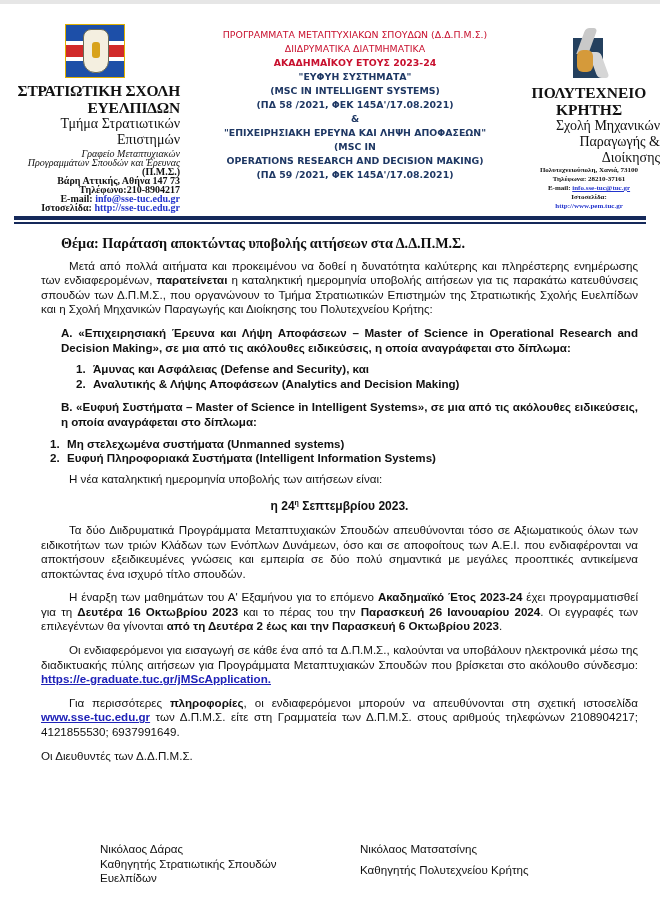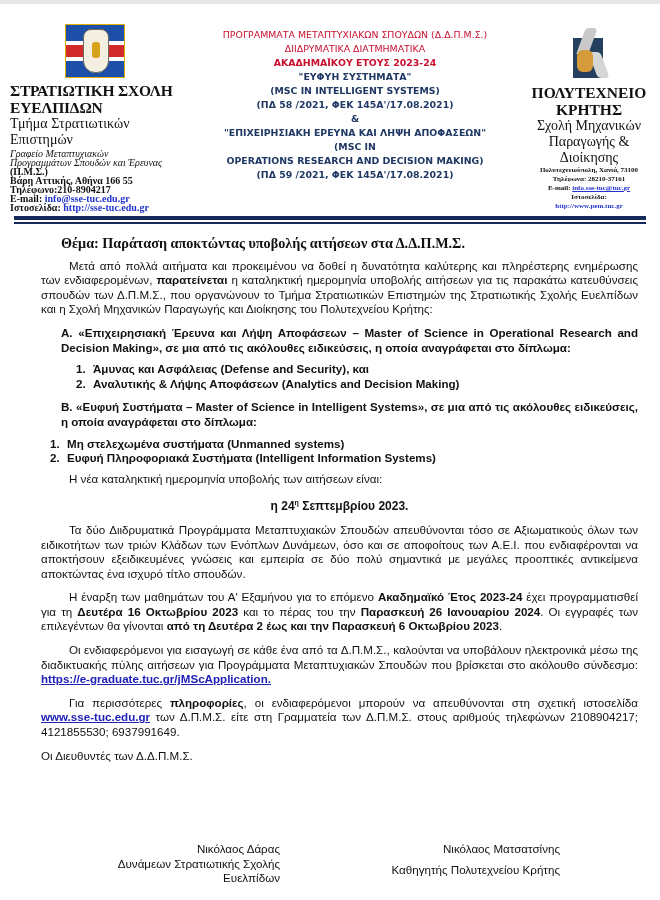--- a/index.html
+++ b/index.html
@@ -1,21 +1,21 @@
 <!DOCTYPE html>
 <html><head>
   <meta charset="utf-8">
   <style>
     html, body { margin: 0; padding: 0; background: #ffffff; }
     body { width: 660px; height: 900px; position: relative; overflow: hidden;
            font-family: "Liberation Sans", sans-serif; color: #111; }
     .topbar { position: absolute; left: 0; top: 0; width: 660px; height: 4px; background: #e6e6e6; }
 
     
-    .hdr-left { position: absolute; left: 10px; top: 24px; width: 170px; text-align: left;
+    .hdr-left { position: absolute; left: 10px; top: 24px; width: 170px; text-align: right;
                 font-family: "Liberation Serif", serif; }
     .flag { width: 58px; height: 52px; margin: 0 auto 4px auto; position: relative;
             background: linear-gradient(to bottom, #1d4fa8 0 30%, #ffffff 30% 38%, #d12a2a 38% 62%, #ffffff 62% 70%, #1d4fa8 70% 100%);
             border: 1px solid #e0b000; }
     .flag .crest { position: absolute; left: 17px; top: 4px; width: 24px; height: 42px; background: #f4efe0;
                    border-radius: 8px 8px 12px 12px; border: 1px solid #6b6b55; }
     .flag .crest::after { content: ""; position: absolute; left: 8px; top: 12px; width: 8px; height: 16px;
                           background: #d8a21c; border-radius: 3px; }
     .hl-name { font-weight: bold; font-size: 15.5px; line-height: 17px; letter-spacing: -0.2px; }
     .hl-dept { font-size: 14px; line-height: 16px; }
@@ -33,21 +33,21 @@
     .hdr-right { position: absolute; left: 518px; top: 28px; width: 142px; text-align: center;
                  font-family: "Liberation Serif", serif; }
     .logo-r { width: 40px; height: 52px; margin: 0 auto 4px auto; position: relative; }
     .logo-r .bg { position: absolute; left: 4px; top: 10px; width: 30px; height: 40px; background: #24405e; }
     .logo-r .wing1 { position: absolute; left: 12px; top: 0; width: 12px; height: 26px; background: #c9c9c9;
                      transform: skewX(-20deg); border-radius: 4px 4px 0 0; }
     .logo-r .wing2 { position: absolute; left: 24px; top: 24px; width: 12px; height: 26px; background: #d6d6d6;
                      transform: skewX(20deg); border-radius: 4px; }
     .logo-r .fig { position: absolute; left: 8px; top: 22px; width: 16px; height: 22px; background: #d59a3a; border-radius: 6px; }
     .hr-name { font-weight: bold; font-size: 15.5px; line-height: 17px; }
-    .hr-dept { font-size: 14px; line-height: 16px; }
+    .hr-dept { font-size: 14px; line-height: 16px; text-align: right; }
     .hr-small { font-size: 7px; line-height: 9px; font-weight: bold; }
 
     .rule { position: absolute; left: 14px; width: 632px; background: #15295a; }
     .rule1 { top: 216px; height: 4px; }
     .rule2 { top: 222px; height: 2px; }
 
     
     .doc { position: absolute; left: 41px; top: 236px; width: 597px; font-size: 11.6px; line-height: 14.6px; }
     .subject { font-family: "Liberation Serif", serif; font-weight: bold; font-size: 14.2px;
                margin: 0 0 8px 20px; }
@@ -56,42 +56,42 @@
     .sec { margin-top: 9px; font-weight: bold; padding-left: 20px; }
     ol { margin: 7px 0 0 0; padding-left: 48px; }
     ol li { font-weight: bold; padding-left: 4px; }
     .sp { margin-top: 9px; }
     .deadline-intro { padding-left: 28px; margin-top: 6px; }
     .deadline { text-align: center; font-weight: bold; font-size: 12px; margin-top: 10px; }
     .deadline sup { font-size: 7px; }
     a.link { color: #1f22b8; font-weight: bold; text-decoration: underline; }
     .closing { text-align: left; margin-top: 9px; }
     .sigs { position: absolute; top: 842px; left: 0; width: 660px; font-size: 11.6px; line-height: 14.6px; }
-    .sig { position: absolute; text-align: right; }
+    .sig { position: absolute; text-align: left; }
     .sig1 { left: 100px; width: 180px; }
     .sig2 { left: 360px; width: 200px; }
     .sig2 .t { margin-top: 6px; }
   </style>
 </head>
 <body>
 
 <div class="topbar"></div>
 
 <div class="hdr-left">
   <div class="flag">
       <div class="crest"></div>
     </div>
   <div class="hl-name">ΣΤΡΑΤΙΩΤΙΚΗ ΣΧΟΛΗ</div>
   <div class="hl-name">ΕΥΕΛΠΙΔΩΝ</div>
   <div class="hl-dept">Τμήμα Στρατιωτικών</div>
   <div class="hl-dept">Επιστημών</div>
   <div class="hl-small" style="font-weight:normal;font-style:italic;margin-top:1px">Γραφείο Μεταπτυχιακών</div>
   <div class="hl-small" style="font-weight:normal;font-style:italic">Προγραμμάτων Σπουδών και Έρευνας</div>
   <div class="hl-small">(Π.Μ.Σ.)</div>
-  <div class="hl-small">Βάρη Αττικής, Αθήνα 166 55</div>
+  <div class="hl-small">Βάρη Αττικής, Αθήνα 147 73</div>
   <div class="hl-small">Τηλέφωνο:210-8904217</div>
   <div class="hl-small"><span>E-mail: </span><a>info@sse-tuc.edu.gr</a></div>
   <div class="hl-small"><span>Ιστοσελίδα: </span><a>http://sse-tuc.edu.gr</a></div>
 </div>
 
 <div class="hdr-center">
   <div class="hc-red">ΠΡΟΓΡΑΜΜΑΤΑ ΜΕΤΑΠΤΥΧΙΑΚΩΝ ΣΠΟΥΔΩΝ (Δ.Δ.Π.Μ.Σ.)</div>
   <div class="hc-red">ΔΙΙΔΡΥΜΑΤΙΚΑ ΔΙΑΤΜΗΜΑΤΙΚΑ</div>
   <div class="hc-red b">ΑΚΑΔΗΜΑΪΚΟΥ ΕΤΟΥΣ 2023-24</div>
   <div class="hc-blue">"ΕΥΦΥΗ ΣΥΣΤΗΜΑΤΑ"</div>
@@ -152,20 +152,20 @@
   <p class="indent sp"><span>Οι ενδιαφερόμενοι για εισαγωγή σε κάθε ένα από τα Δ.Π.Μ.Σ., καλούνται να υποβάλουν ηλεκτρονικά μέσω της διαδικτυακής πύλης αιτήσεων για Προγράμματα Μεταπτυχιακών Σπουδών που βρίσκεται στο ακόλουθο σύνδεσμο: </span><a class="link">https://e-graduate.tuc.gr/jMScApplication.</a></p>
 
   <p class="indent sp"><span>Για περισσότερες </span><b>πληροφορίες</b><span>, οι ενδιαφερόμενοι μπορούν να απευθύνονται στη σχετική ιστοσελίδα </span><a class="link">www.sse-tuc.edu.gr</a><span> των Δ.Π.Μ.Σ. είτε στη Γραμματεία των Δ.Π.Μ.Σ. στους αριθμούς τηλεφώνων 2108904217; 4121855530; 6937991649.</span></p>
 
   <p class="closing">Οι Διευθυντές των Δ.Δ.Π.Μ.Σ.</p>
 </div>
 
 <div class="sigs">
   <div class="sig sig1">
     <div>Νικόλαος Δάρας</div>
-    <div>Δυνάμεων Στρατιωτικής Σχολής</div>
+    <div>Καθηγητής Στρατιωτικής Σπουδών</div>
     <div>Ευελπίδων</div>
   </div>
   <div class="sig sig2">
     <div>Νικόλαος Ματσατσίνης</div>
     <div class="t">Καθηγητής Πολυτεχνείου Κρήτης</div>
   </div>
 </div>
 
 </body></html>

